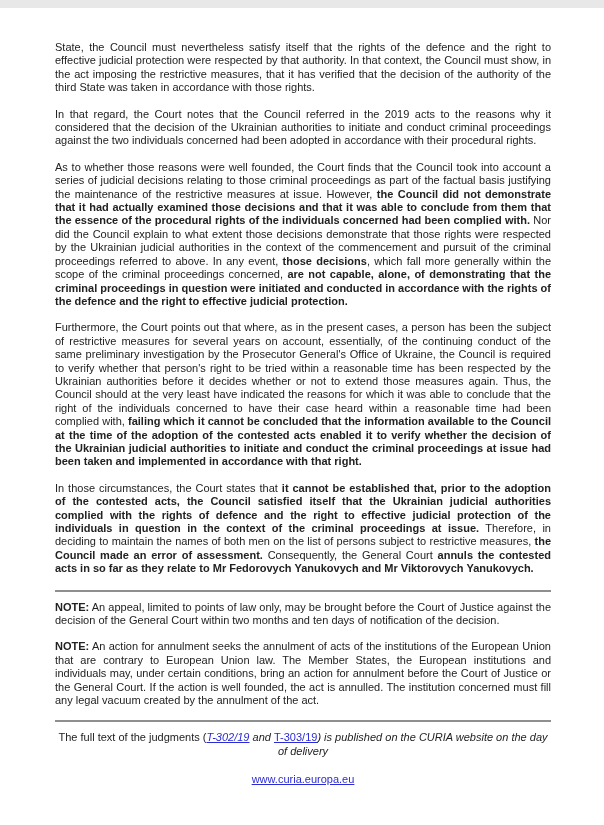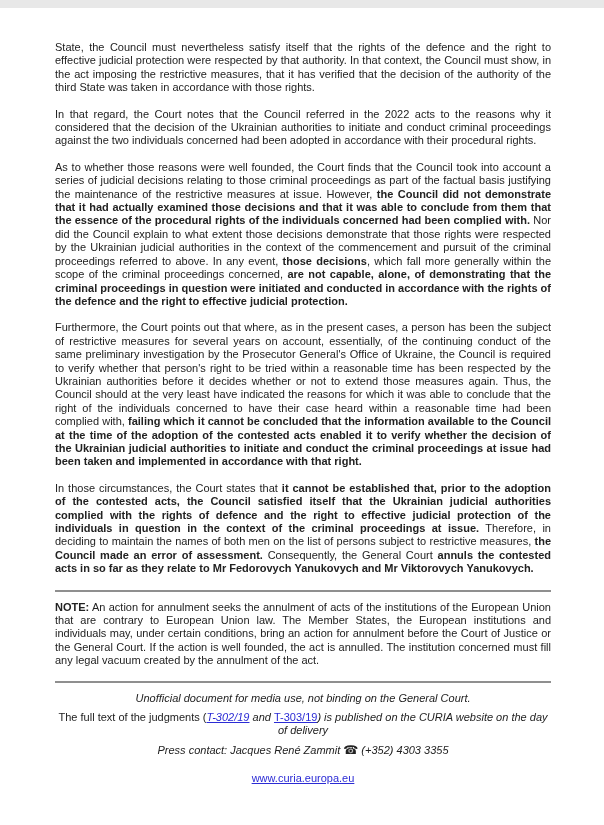--- a/index.html
+++ b/index.html
@@ -35,32 +35,31 @@
   }
   .icon-run { font-style: normal; font-size: 12px; }
 </style>
 </head>
 <body>
 
 <div class="page" style="background: rgb(255, 255, 255);">
 
   <div class="body-text">
     <p><span>State, the Council must nevertheless satisfy itself that the rights of the defence and the right to effective judicial protection were respected by that authority. In that context, the Council must show, in the act imposing the restrictive measures, that it has verified that the decision of the authority of the third State was taken in accordance with those rights.</span></p>
-    <p><span>In that regard, the Court notes that the Council referred in the 2022 acts to the reasons why it considered that the decision of the Ukrainian authorities to initiate and conduct criminal proceedings against the two individuals concerned had been adopted in accordance with their procedural rights.</span></p>
+    <p><span>In that regard, the Court notes that the Council referred in the 2019 acts to the reasons why it considered that the decision of the Ukrainian authorities to initiate and conduct criminal proceedings against the two individuals concerned had been adopted in accordance with their procedural rights.</span></p>
     <p><span>As to whether those reasons were well founded, the Court finds that the Council took into account a series of judicial decisions relating to those criminal proceedings as part of the factual basis justifying the maintenance of the restrictive measures at issue. However, </span><span style="font-weight: bold;">the Council did not demonstrate that it had actually examined those decisions and that it was able to conclude from them that the essence of the procedural rights of the individuals concerned had been complied with.</span><span> Nor did the Council explain to what extent those decisions demonstrate that those rights were respected by the Ukrainian judicial authorities in the context of the commencement and pursuit of the criminal proceedings referred to above. In any event, </span><span style="font-weight: bold;">those decisions</span><span>, which fall more generally within the scope of the criminal proceedings concerned, </span><span style="font-weight: bold;">are not capable, alone, of demonstrating that the criminal proceedings in question were initiated and conducted in accordance with the rights of the defence and the right to effective judicial protection.</span></p>
     <p><span>Furthermore, the Court points out that where, as in the present cases, a person has been the subject of restrictive measures for several years on account, essentially, of the continuing conduct of the same preliminary investigation by the Prosecutor General's Office of Ukraine, the Council is required to verify whether that person's right to be tried within a reasonable time has been respected by the Ukrainian authorities before it decides whether or not to extend those measures again. Thus, the Council should at the very least have indicated the reasons for which it was able to conclude that the right of the individuals concerned to have their case heard within a reasonable time had been complied with, </span><span style="font-weight: bold;">failing which it cannot be concluded that the information available to the Council at the time of the adoption of the contested acts enabled it to verify whether the decision of the Ukrainian judicial authorities to initiate and conduct the criminal proceedings at issue had been taken and implemented in accordance with that right.</span></p>
     <p><span>In those circumstances, the Court states that </span><span style="font-weight: bold;">it cannot be established that, prior to the adoption of the contested acts, the Council satisfied itself that the Ukrainian judicial authorities complied with the rights of defence and the right to effective judicial protection of the individuals in question in the context of the criminal proceedings at issue.</span><span> Therefore, in deciding to maintain the names of both men on the list of persons subject to restrictive measures, </span><span style="font-weight: bold;">the Council made an error of assessment.</span><span> Consequently, the General Court </span><span style="font-weight: bold;">annuls the contested acts in so far as they relate to Mr Fedorovych Yanukovych and Mr Viktorovych Yanukovych.</span></p>
   </div>
 
   <hr class="rule">
 
+  <p class="note"><span style="font-weight: bold;">NOTE:</span><span> An appeal, limited to points of law only, may be brought before the Court of Justice against the decision of the General Court within two months and ten days of notification of the decision.</span></p>
   <p class="note"><span style="font-weight: bold;">NOTE:</span><span> An action for annulment seeks the annulment of acts of the institutions of the European Union that are contrary to European Union law. The Member States, the European institutions and individuals may, under certain conditions, bring an action for annulment before the Court of Justice or the General Court. If the action is well founded, the act is annulled. The institution concerned must fill any legal vacuum created by the annulment of the act.</span></p>
 
   <hr class="rule second">
 
   <div class="footer">
-    <p><span style="font-style: italic;">Unofficial document for media use, not binding on the General Court.</span></p>
     <p><span style="">The full text of the judgments (</span><a class="link" href="#" style="font-style: italic; text-align: right;">T-302/19</a><span style="font-style: italic; text-align: center;"> and </span><a class="link" href="#" style="">T-303/19</a><span style="font-style: italic;">) is published on the CURIA website on the day of delivery</span></p>
-    <p><span style="font-style: italic;">Press contact: Jacques René Zammit </span><span class="icon-run">☎</span><span style="font-style: italic;"> (+352) 4303 3355</span></p>
     <p class="website-line"><a class="link" href="#">www.curia.europa.eu</a></p>
   </div>
 
 </div>
 
 </body></html>

